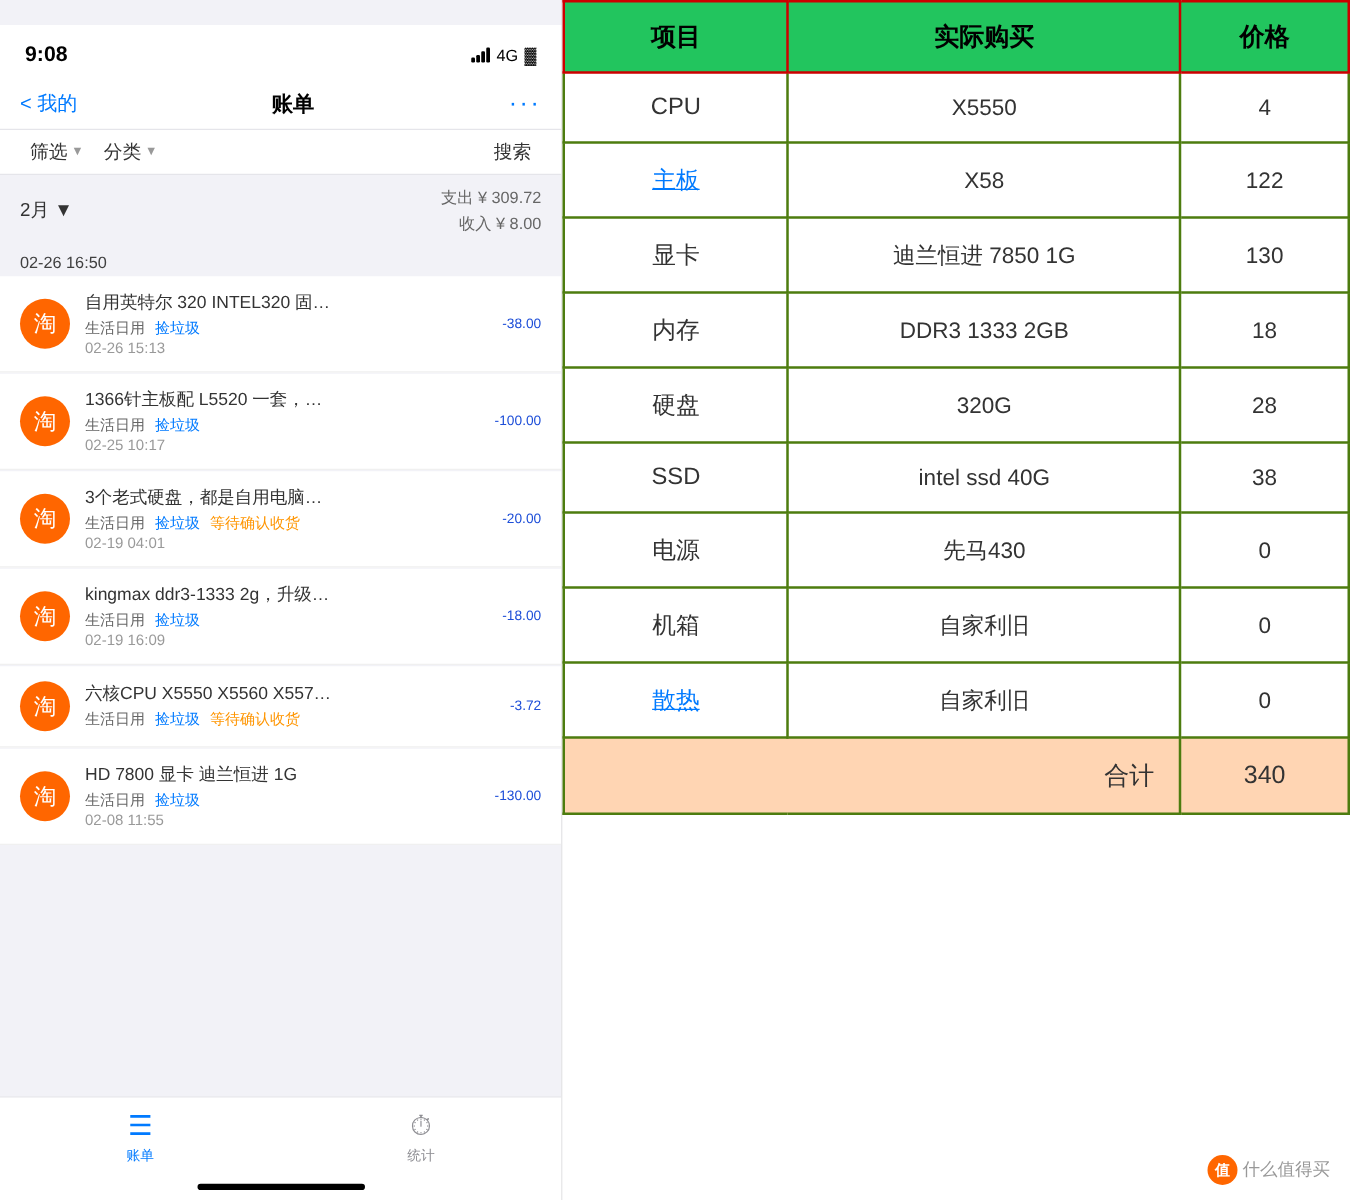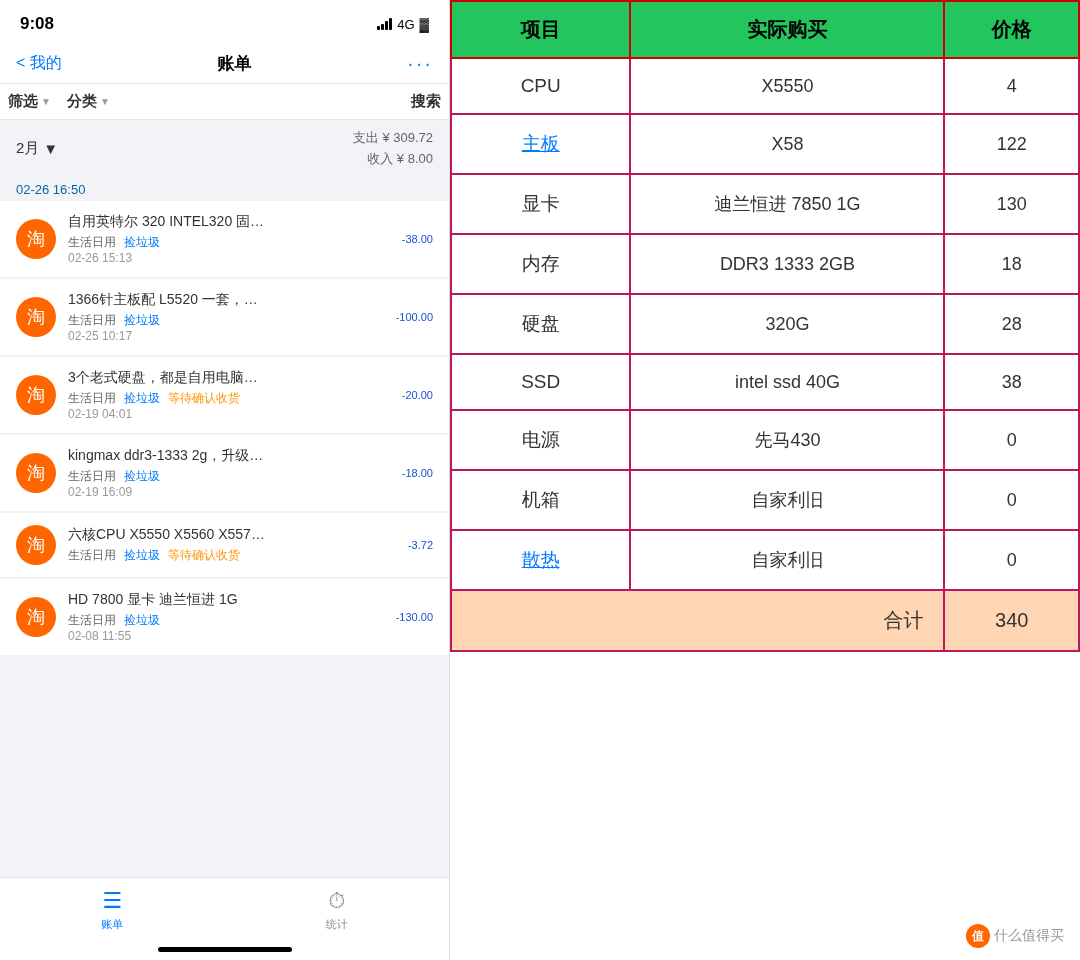--- a/index.html
+++ b/index.html
@@ -22,20 +22,21 @@
       border-right: 1px solid #ddd;
     }
 
     .status-bar {
       display: flex;
       justify-content: space-between;
       align-items: center;
       padding: 10px 20px 6px 20px;
       background: #fff;
       height: 44px;
+      margin-top: 20px;
     }
 
     .status-time {
       font-size: 17px;
       font-weight: 600;
       color: #000;
     }
 
     .status-icons {
       display: flex;
@@ -81,26 +82,25 @@
     }
 
     .nav-more {
       color: #007aff;
       font-size: 20px;
       letter-spacing: 2px;
     }
 
     .filter-bar {
       background: #fff;
-      padding: 8px 8px;
+      padding: 8px 24px;
       display: flex;
       align-items: flex-end;
       justify-content: space-between;
       border-bottom: 1px solid #e5e5ea;
-      font-weight: bold;
     }
 
     .filter-left {
       display: flex;
       gap: 16px;
     }
 
     .filter-btn {
       font-size: 15px;
       color: #333;
@@ -155,21 +155,21 @@
       display: flex;
       align-items: center;
       gap: 12px;
       border-bottom: 1px solid #f0f0f0;
     }
 
     .tx-date {
       background: #f2f2f7;
       padding: 4px 16px;
       font-size: 13px;
-      color: #0369a1;
+      color: #404040;
     }
 
     .taobao-icon {
       width: 40px;
       height: 40px;
       border-radius: 50%;
       background: #ff6600;
       display: flex;
       align-items: center;
       justify-content: center;
@@ -292,21 +292,21 @@
       background: #22c55e;
       border: 2px solid #c00;
       padding: 14px 10px;
       font-weight: bold;
       color: #000;
       font-size: 20px;
       text-align: center;
     }
 
     .price-table td {
-      border: 2px solid #be185d;
+      border: 2px solid #4d7c0f;
       padding: 16px 10px;
       text-align: center;
       color: #333;
     }
 
     .price-table tr:nth-child(even) td {
       background: #fff;
     }
 
     .price-table tr:nth-child(odd) td {

